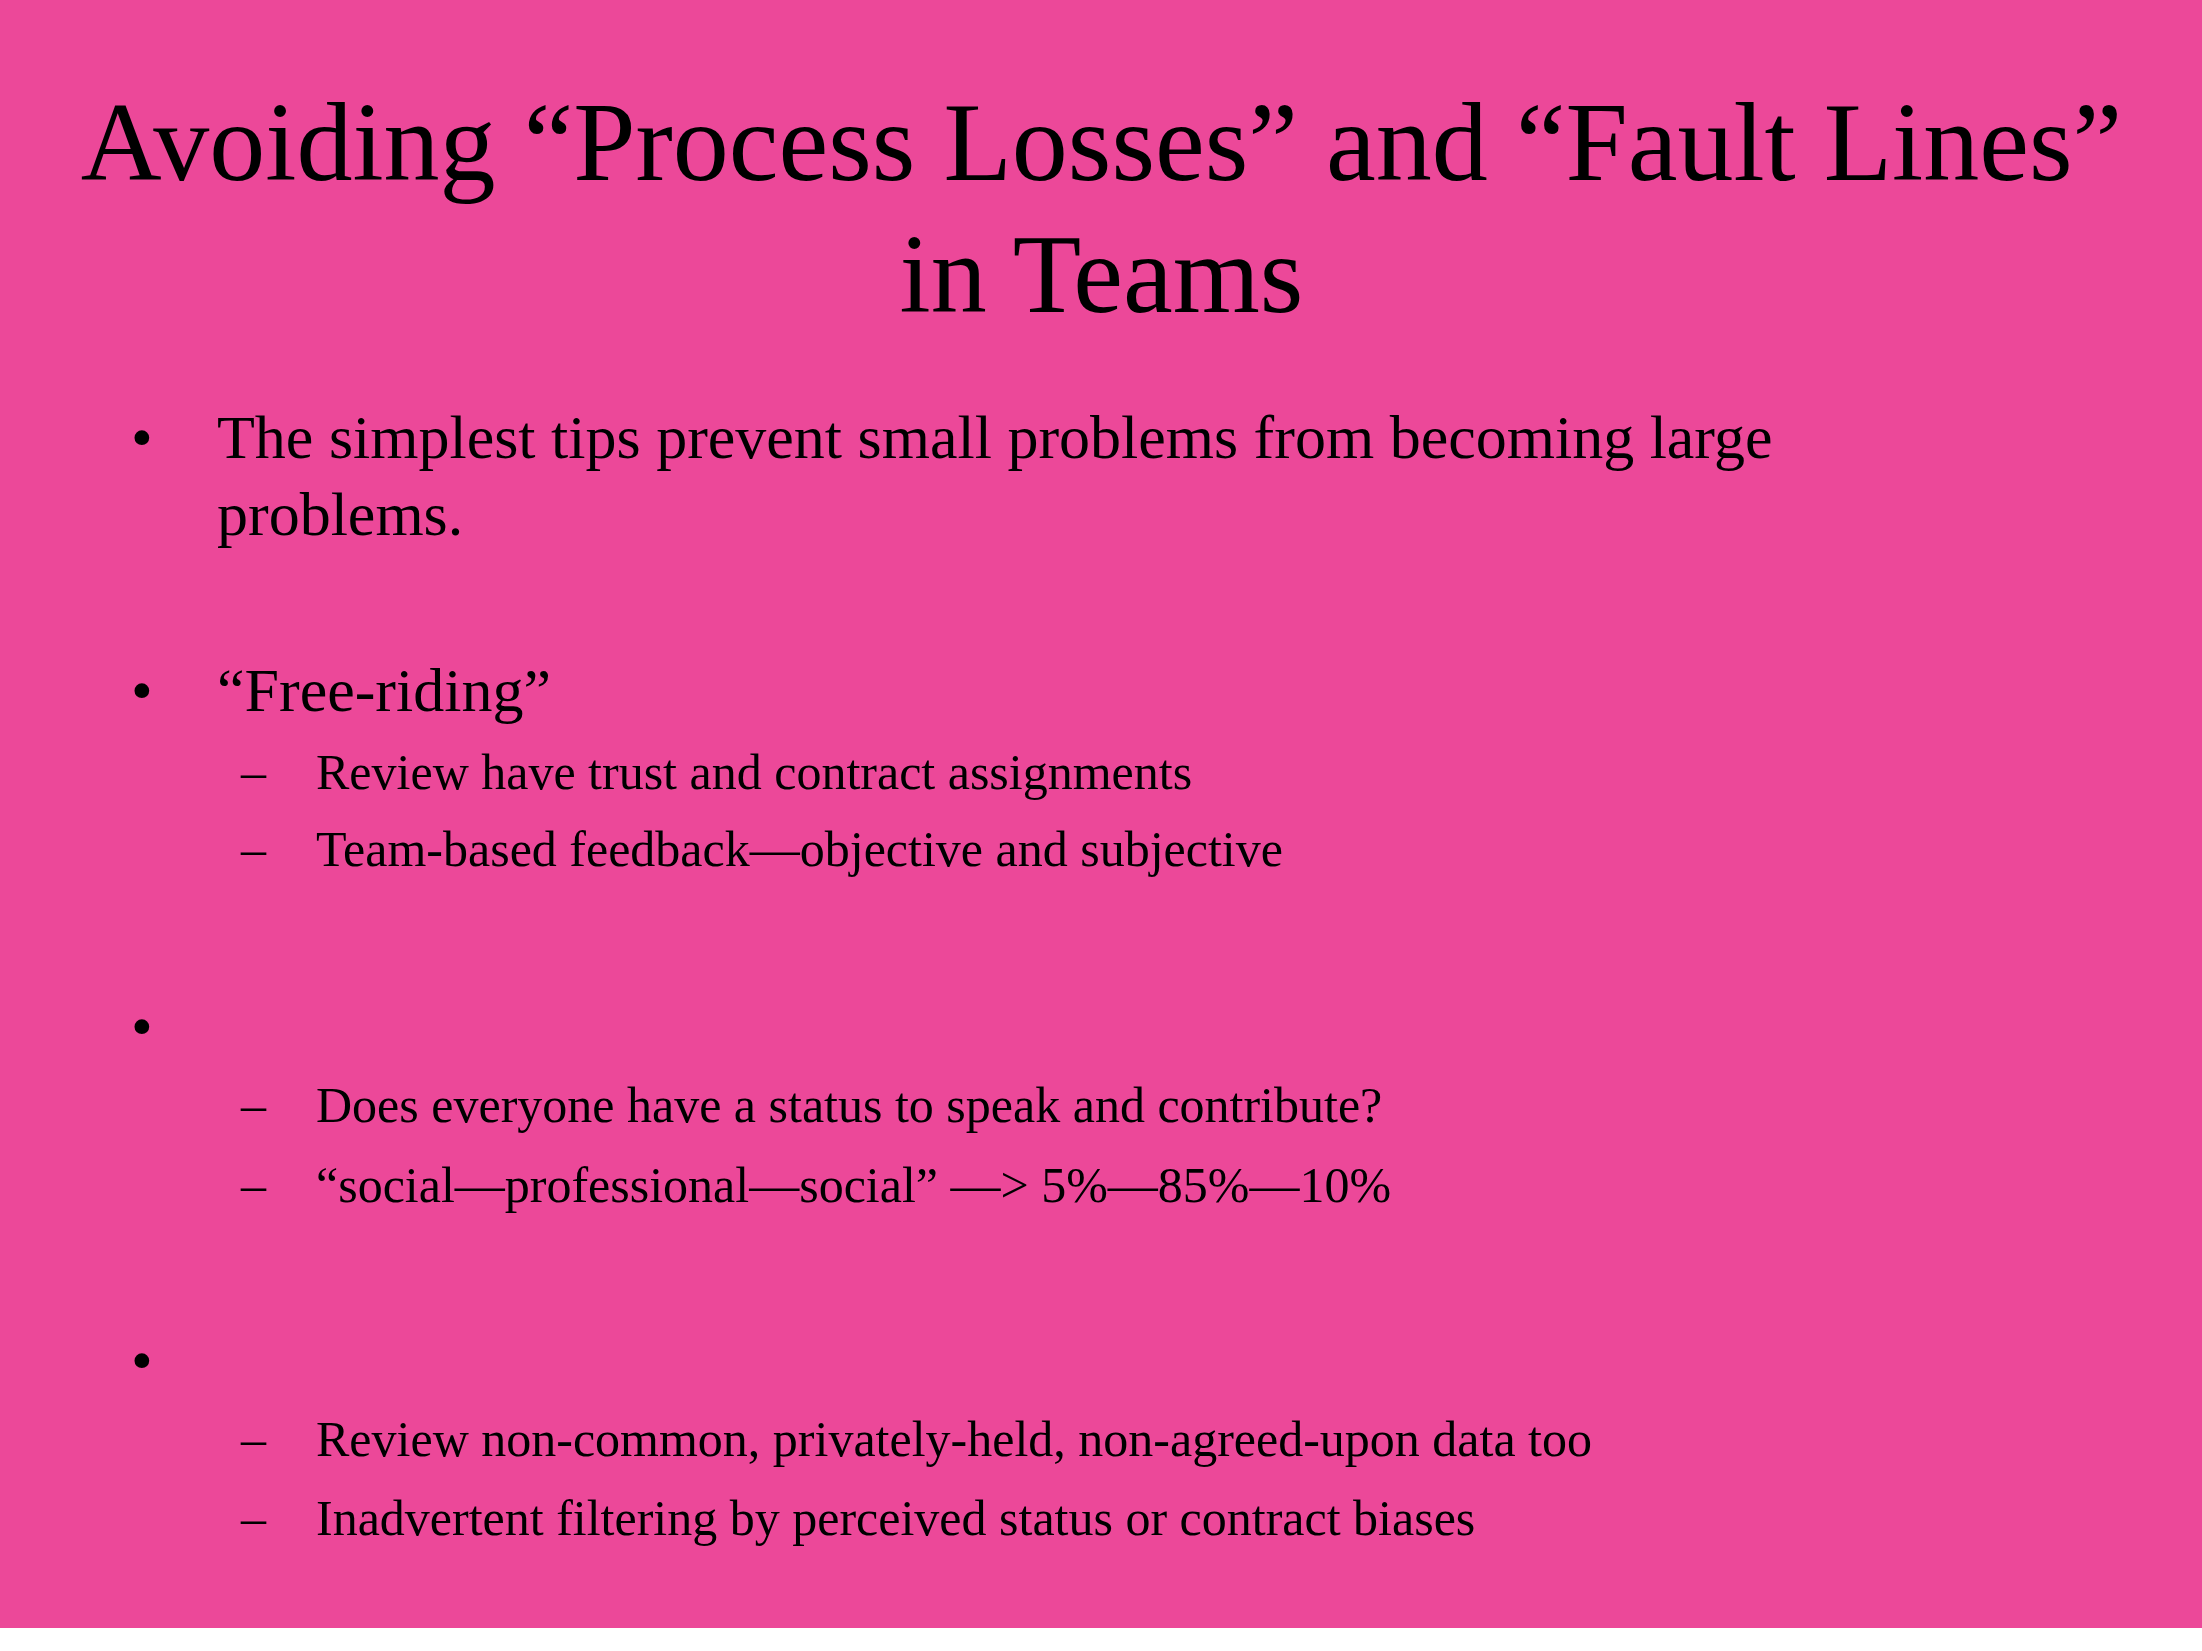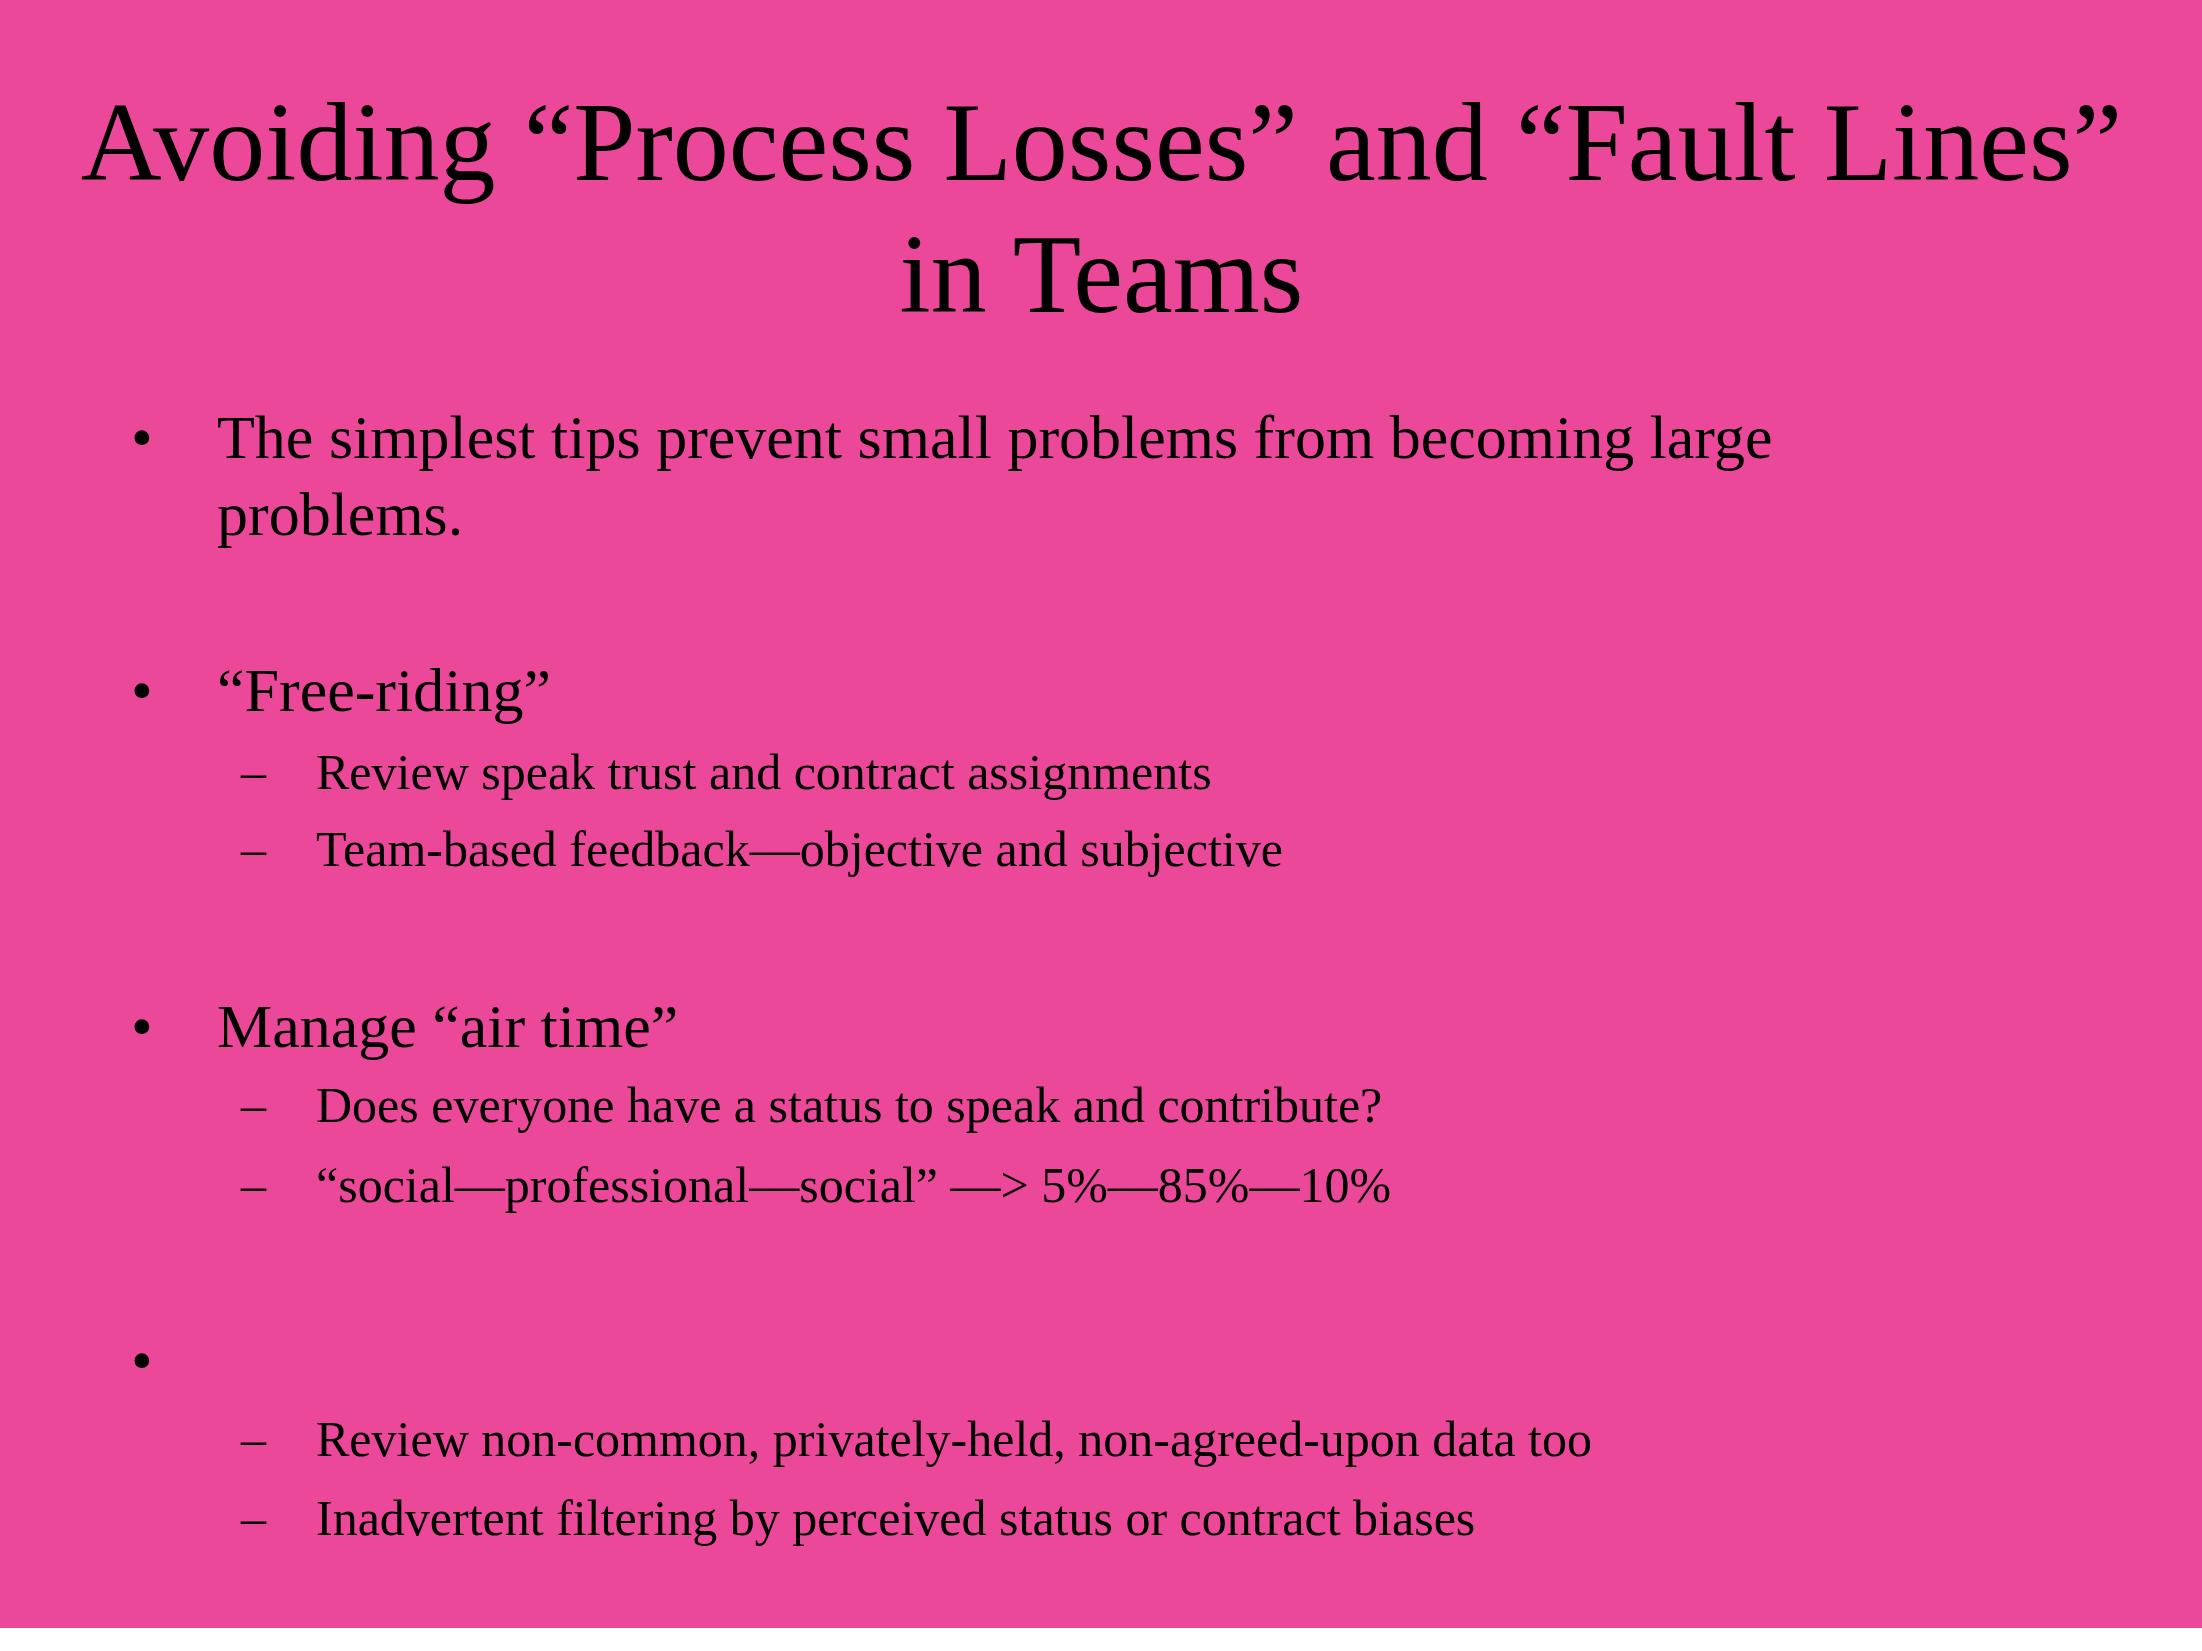--- a/index.html
+++ b/index.html
@@ -79,31 +79,30 @@
     <span class="text">The simplest tips prevent small problems from becoming large problems.</span>
   </div>
 
   <div class="row l1 b1">
     <span class="marker">•</span>
     <span class="text">“Free-riding”</span>
   </div>
 
   <div class="row l2 b2">
     <span class="marker">–</span>
-    <span class="text">Review speak trust and contract assignments</span>
+    <span class="text">Review have trust and contract assignments</span>
   </div>
 
   <div class="row l2 b3">
     <span class="marker">–</span>
     <span class="text">Team-based feedback—objective and subjective</span>
   </div>
 
   <div class="row l1 b4">
     <span class="marker">•</span>
-    <span class="text">Manage “air time”</span>
   </div>
 
   <div class="row l2 b5">
     <span class="marker">–</span>
     <span class="text">Does everyone have a status to speak and contribute?</span>
   </div>
 
   <div class="row l2 b6">
     <span class="marker">–</span>
     <span class="text">“social—professional—social” —&gt; 5%—85%—10%</span>

